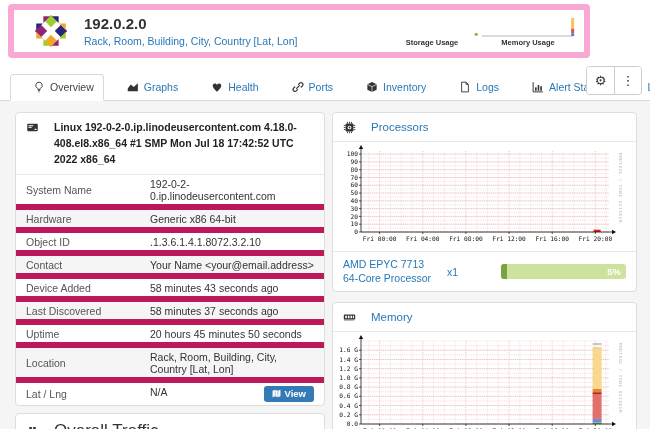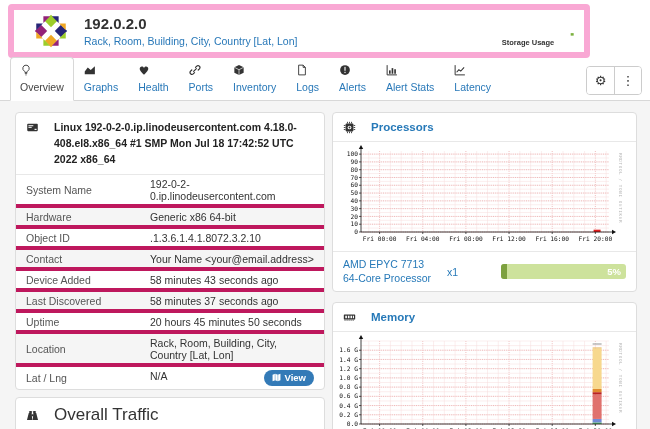--- a/index.html
+++ b/index.html
@@ -21,23 +21,23 @@
   .sparks{margin-left:auto;margin-right:8px;display:flex;gap:0}
   .spark{width:96px;display:flex;flex-direction:column;align-items:center;cursor:pointer}
   .spark svg{width:94px;height:26px;display:block}
   .spark .lbl{font-size:7.5px;font-weight:bold;color:#333;margin-top:-3px;white-space:nowrap}
   
   .tabbar{
     position:absolute;left:0;top:72px;width:650px;height:29px;box-sizing:border-box;
     border-bottom:1px solid #d8d8d8;padding-left:10px;display:flex;align-items:flex-end;
   }
   .tab{
-    display:inline-flex;align-items:flex-start;gap:5px;padding:6px 9px 7px 9px;
+    display:inline-flex;align-items:flex-start;gap:5px;padding:6px 9px 7px 22px;
     font-size:10.5px;color:#2878b8;border:1px solid transparent;
-    border-radius:4px 4px 0 0;margin-bottom:-1px;cursor:pointer;white-space:nowrap;background:transparent;flex-direction:column;
+    border-radius:4px 4px 0 0;margin-bottom:-1px;cursor:pointer;white-space:nowrap;background:transparent;
   }
   .tab.active{background:#fff;border-color:#d8d8d8;border-bottom-color:#fff;color:#444}
   .ticon{width:12px;height:12px;display:inline-block;flex:none}
   .ticon svg{width:12px;height:12px;display:block}
   .hbtns{
     position:absolute;right:8px;top:66px;display:flex;background:#fff;
     border:1px solid #ccc;border-radius:4px;overflow:hidden;
   }
   .hbtn{
     width:27px;height:27px;display:flex;align-items:center;justify-content:center;
@@ -49,30 +49,30 @@
   .col-left{position:absolute;left:15px;top:112px;width:310px}
   .col-right{position:absolute;left:332px;top:112px;width:305px}
   .panel{background:#fff;border:1px solid #ddd;border-radius:4px;box-sizing:border-box}
   .panel-heading{
     padding:7px 10px;display:flex;align-items:flex-start;gap:15px;
     border-bottom:1px solid #e8e8e8;
   }
   .panel-heading .picon{width:13px;height:13px;flex:none;margin-top:1px}
   .panel-heading .picon svg{width:13px;height:13px;display:block}
   .sys-title{font-size:10.5px;font-weight:bold;color:#222;line-height:1.5}
-  .blue-title{font-size:11.5px;font-weight:bold;color:#2679b8;cursor:pointer}
+  .blue-title{font-size:11.5px;font-weight:normal;color:#2679b8;cursor:pointer}
   .dark-title{font-size:17px;font-weight:normal;color:#333}
   table.sys{width:100%;border-collapse:collapse;font-size:10.5px}
   table.sys td{padding:2.5px 10px;color:#333;vertical-align:middle}
   table.sys td.lbl{color:#555;width:104px;white-space:nowrap}
   table.sys tr:nth-child(even){background:#f5f5f5}
-  table.sys tr + tr td{border-top:4px solid #be185d}
+  table.sys tr + tr td{border-top:6px solid #be185d}
   .btn-view{
     float:right;background:#337ab7;color:#fff;font-size:9.5px;font-weight:bold;
-    padding:2px 8px;border-radius:8px;display:inline-flex;align-items:center;gap:4px;
+    padding:2px 8px;border-radius:3px;display:inline-flex;align-items:center;gap:4px;
     border:0;cursor:pointer;line-height:1.3;justify-content:flex-end;
   }
   .btn-view svg{width:9px;height:9px;display:block}
   .chart-box{padding:3px 2px 2px 2px;overflow:hidden}
   .panel-traffic{margin-top:7px;height:120px;overflow:hidden}
   .panel-memory{margin-top:10px}
   .cpu-row{display:flex;align-items:center;padding:6px 10px;font-size:10.5px;border-top:1px solid #e8e8e8}
   .cpu-name{color:#2679b8;width:100px;line-height:1.3;cursor:pointer}
   .cpu-count{color:#2679b8;width:46px;margin-left:4px}
   .progress{width:125px;height:15px;margin-left:auto;background:#cde29c;border-radius:3px;position:relative;overflow:hidden}
@@ -103,20 +103,29 @@
     <div class="device-title">192.0.2.0</div>
     <a class="device-location">Rack, Room, Building, City, Country [Lat, Lon]</a>
   </div>
   <div class="sparks">
       <div class="spark">
         <svg viewBox="0 0 94 26">
           <rect x="89.67999999999999" y="18.12" width="3" height="2.5200000000000005" fill="#7cb13f"></rect>
         </svg>
         <span class="lbl">Storage Usage</span>
       </div>
+      <div class="spark">
+        <svg viewBox="0 0 94 26">
+          <line x1="1" y1="21" x2="92" y2="21" stroke="#999" stroke-width="0.7"></line>
+          <rect x="90.14999999999999" y="18.3" width="3" height="2.6999999999999997" fill="#5b7fd4"></rect>
+          <rect x="90.14999999999999" y="13.440000000000001" width="3" height="4.86" fill="#d9534f"></rect>
+          <rect x="90.14999999999999" y="3" width="3" height="10.440000000000001" fill="#f3c35f"></rect>
+        </svg>
+        <span class="lbl">Memory Usage</span>
+      </div>
     </div>
 </div>
 
 <div class="tabbar">
     <div id="tabs" style="display:flex">
       <a class="tab active">
         <span class="ticon">
           <svg viewBox="0 0 16 16">
             <path d="M8 1.5a4.3 4.3 0 0 0-2.3 7.9c.5.35.8.9.8 1.5v.3h3v-.3c0-.6.3-1.15.8-1.5A4.3 4.3 0 0 0 8 1.5z" fill="none" stroke="#333" stroke-width="1.2"></path>
             <rect x="6.2" y="12.2" width="3.6" height="1.2" rx=".6" fill="#333"></rect>
@@ -163,30 +172,20 @@
         <span>Inventory</span>
       </a>
       <a class="tab">
         <span class="ticon">
           <svg viewBox="0 0 16 16">
             <path d="M3.5 1.5h6l3 3v10h-9z" fill="none" stroke="#333" stroke-width="1.2"></path>
             <path d="M9.5 1.5v3h3" fill="none" stroke="#333" stroke-width="1.2"></path>
           </svg>
         </span>
         <span>Logs</span>
-      </a>
-      <a class="tab">
-        <span class="ticon">
-          <svg viewBox="0 0 16 16">
-            <circle cx="8" cy="8" r="6.5" fill="#333"></circle>
-            <rect x="7.25" y="3.8" width="1.5" height="5.2" fill="#fff"></rect>
-            <rect x="7.25" y="10.4" width="1.5" height="1.7" fill="#fff"></rect>
-          </svg>
-        </span>
-        <span>Alerts</span>
       </a>
       <a class="tab">
         <span class="ticon">
           <svg viewBox="0 0 16 16">
             <path d="M1.5 1.5v13h13" stroke="#333" stroke-width="1.3" fill="none"></path>
             <rect x="4" y="8.5" width="2.2" height="4.5" fill="#333"></rect>
             <rect x="7.5" y="5.5" width="2.2" height="7.5" fill="#333"></rect>
             <rect x="11" y="7" width="2.2" height="6" fill="#333"></rect>
           </svg>
         </span>

